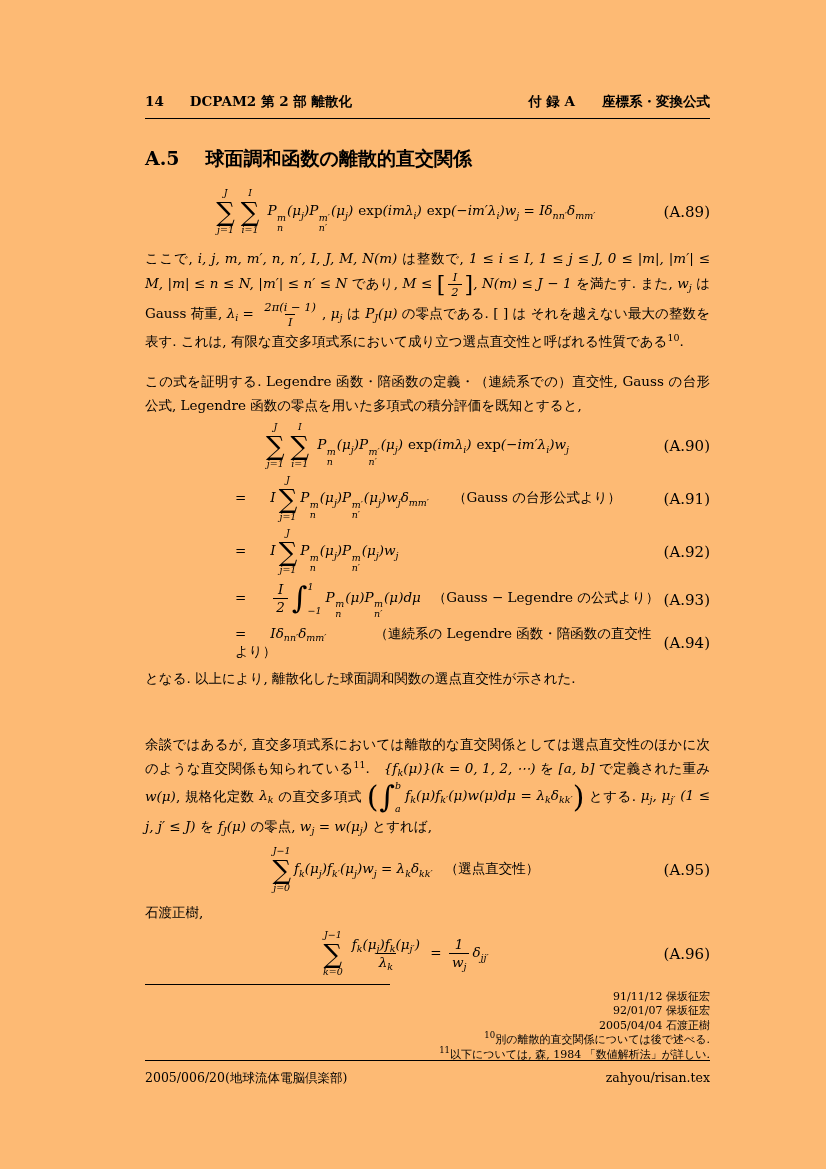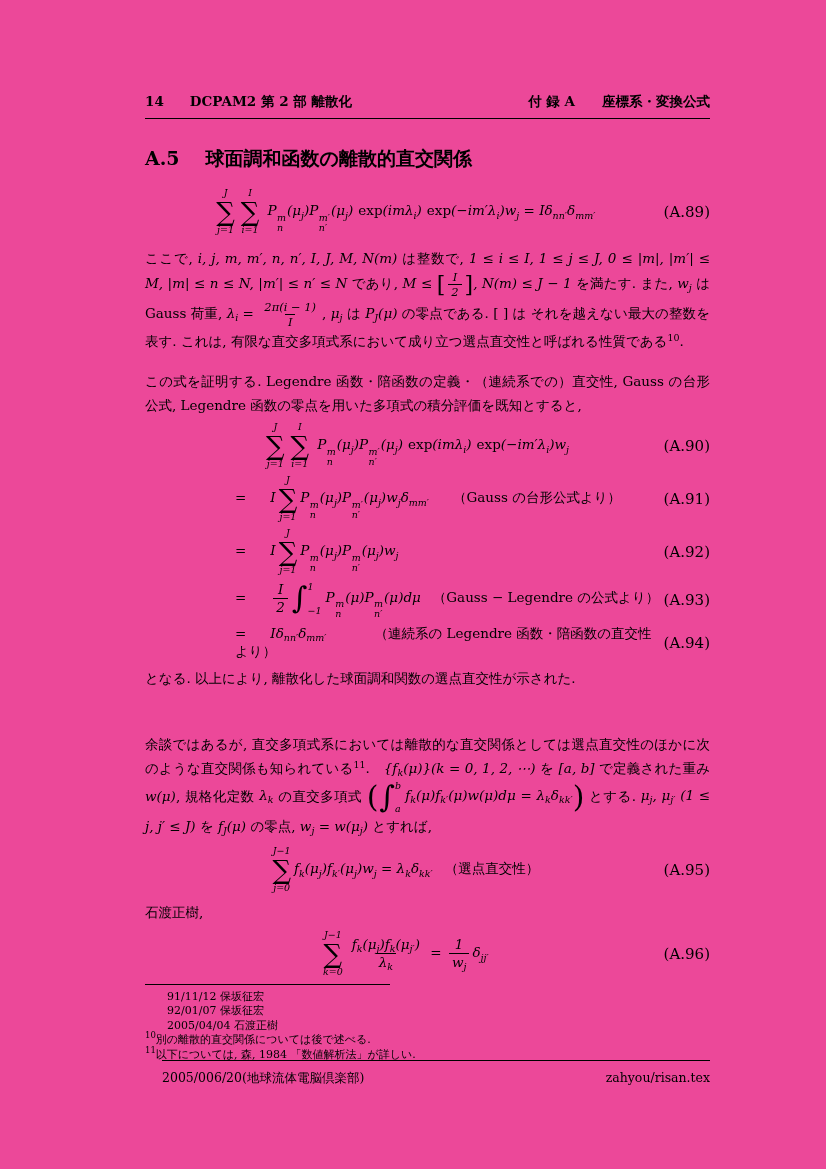--- a/index.html
+++ b/index.html
@@ -1,18 +1,18 @@
 <!DOCTYPE html>
 <html><head>
 <meta charset="utf-8">
 <style>
   html,body{margin:0;padding:0;background:#ffffff;}
   body{width:826px;height:1169px;font-family:"DejaVu Serif",serif;color:#000;}
   .page{position:relative;width:826px;height:1169px;box-sizing:border-box;
-        padding:93px 116px 0 145px;overflow:hidden;background:#ec4899;}
+        padding:93px 116px 0 145px;overflow:hidden;background:#fdba74;}
 
   
   .runhead{display:flex;justify-content:space-between;align-items:baseline;
            font-weight:bold;font-size:13.5px;border-bottom:1.2px solid #000;padding-bottom:7px;}
   .rh-num{margin-right:26px;}
 
   
   .sec{margin-top:27px;font-size:19px;font-weight:bold;}
   .sec-num{margin-right:26px;}
 
@@ -47,27 +47,27 @@
 
   
   .eq{display:flex;align-items:center;font-size:13.5px;}
   .eq .sp{flex:1;}
   .eq .padl90{width:90px;flex:none;} .eq .padl118{width:118px;flex:none;}
   .eq-label{font-size:15px;flex:none;}
   .eq-89{margin:16px 0 10px 0;} .eq-row{margin:5px 0;} .eq-95{margin:8px 0 6px 0;}
   .eq-96{margin:6px 0 0 0;}
 
   
-  .fnblock{margin-top:6px;font-size:11px;line-height:1.32;}
+  .fnblock{margin-top:6px;font-size:11px;line-height:1.32;text-align:right;}
   .fnrule{width:245px;border-top:1px solid #000;margin-bottom:5px;}
   .rev{padding-left:22px;}
   .fnline sup{font-size:8.5px;}
 
   
-  .pagefoot{position:absolute;top:1060px;left:162px;right:116px;border-top:1px solid #000;
+  .pagefoot{position:absolute;top:1060px;left:145px;right:116px;border-top:1px solid #000;
             padding-top:9px;display:flex;justify-content:space-between;font-size:12.5px;}
 </style>
 </head>
 <body>
 
 <div class="page">
 
   <div class="runhead">
     <div>
       <span class="rh-num">14</span><span>DCPAM2 第 2 部 離散化</span>

